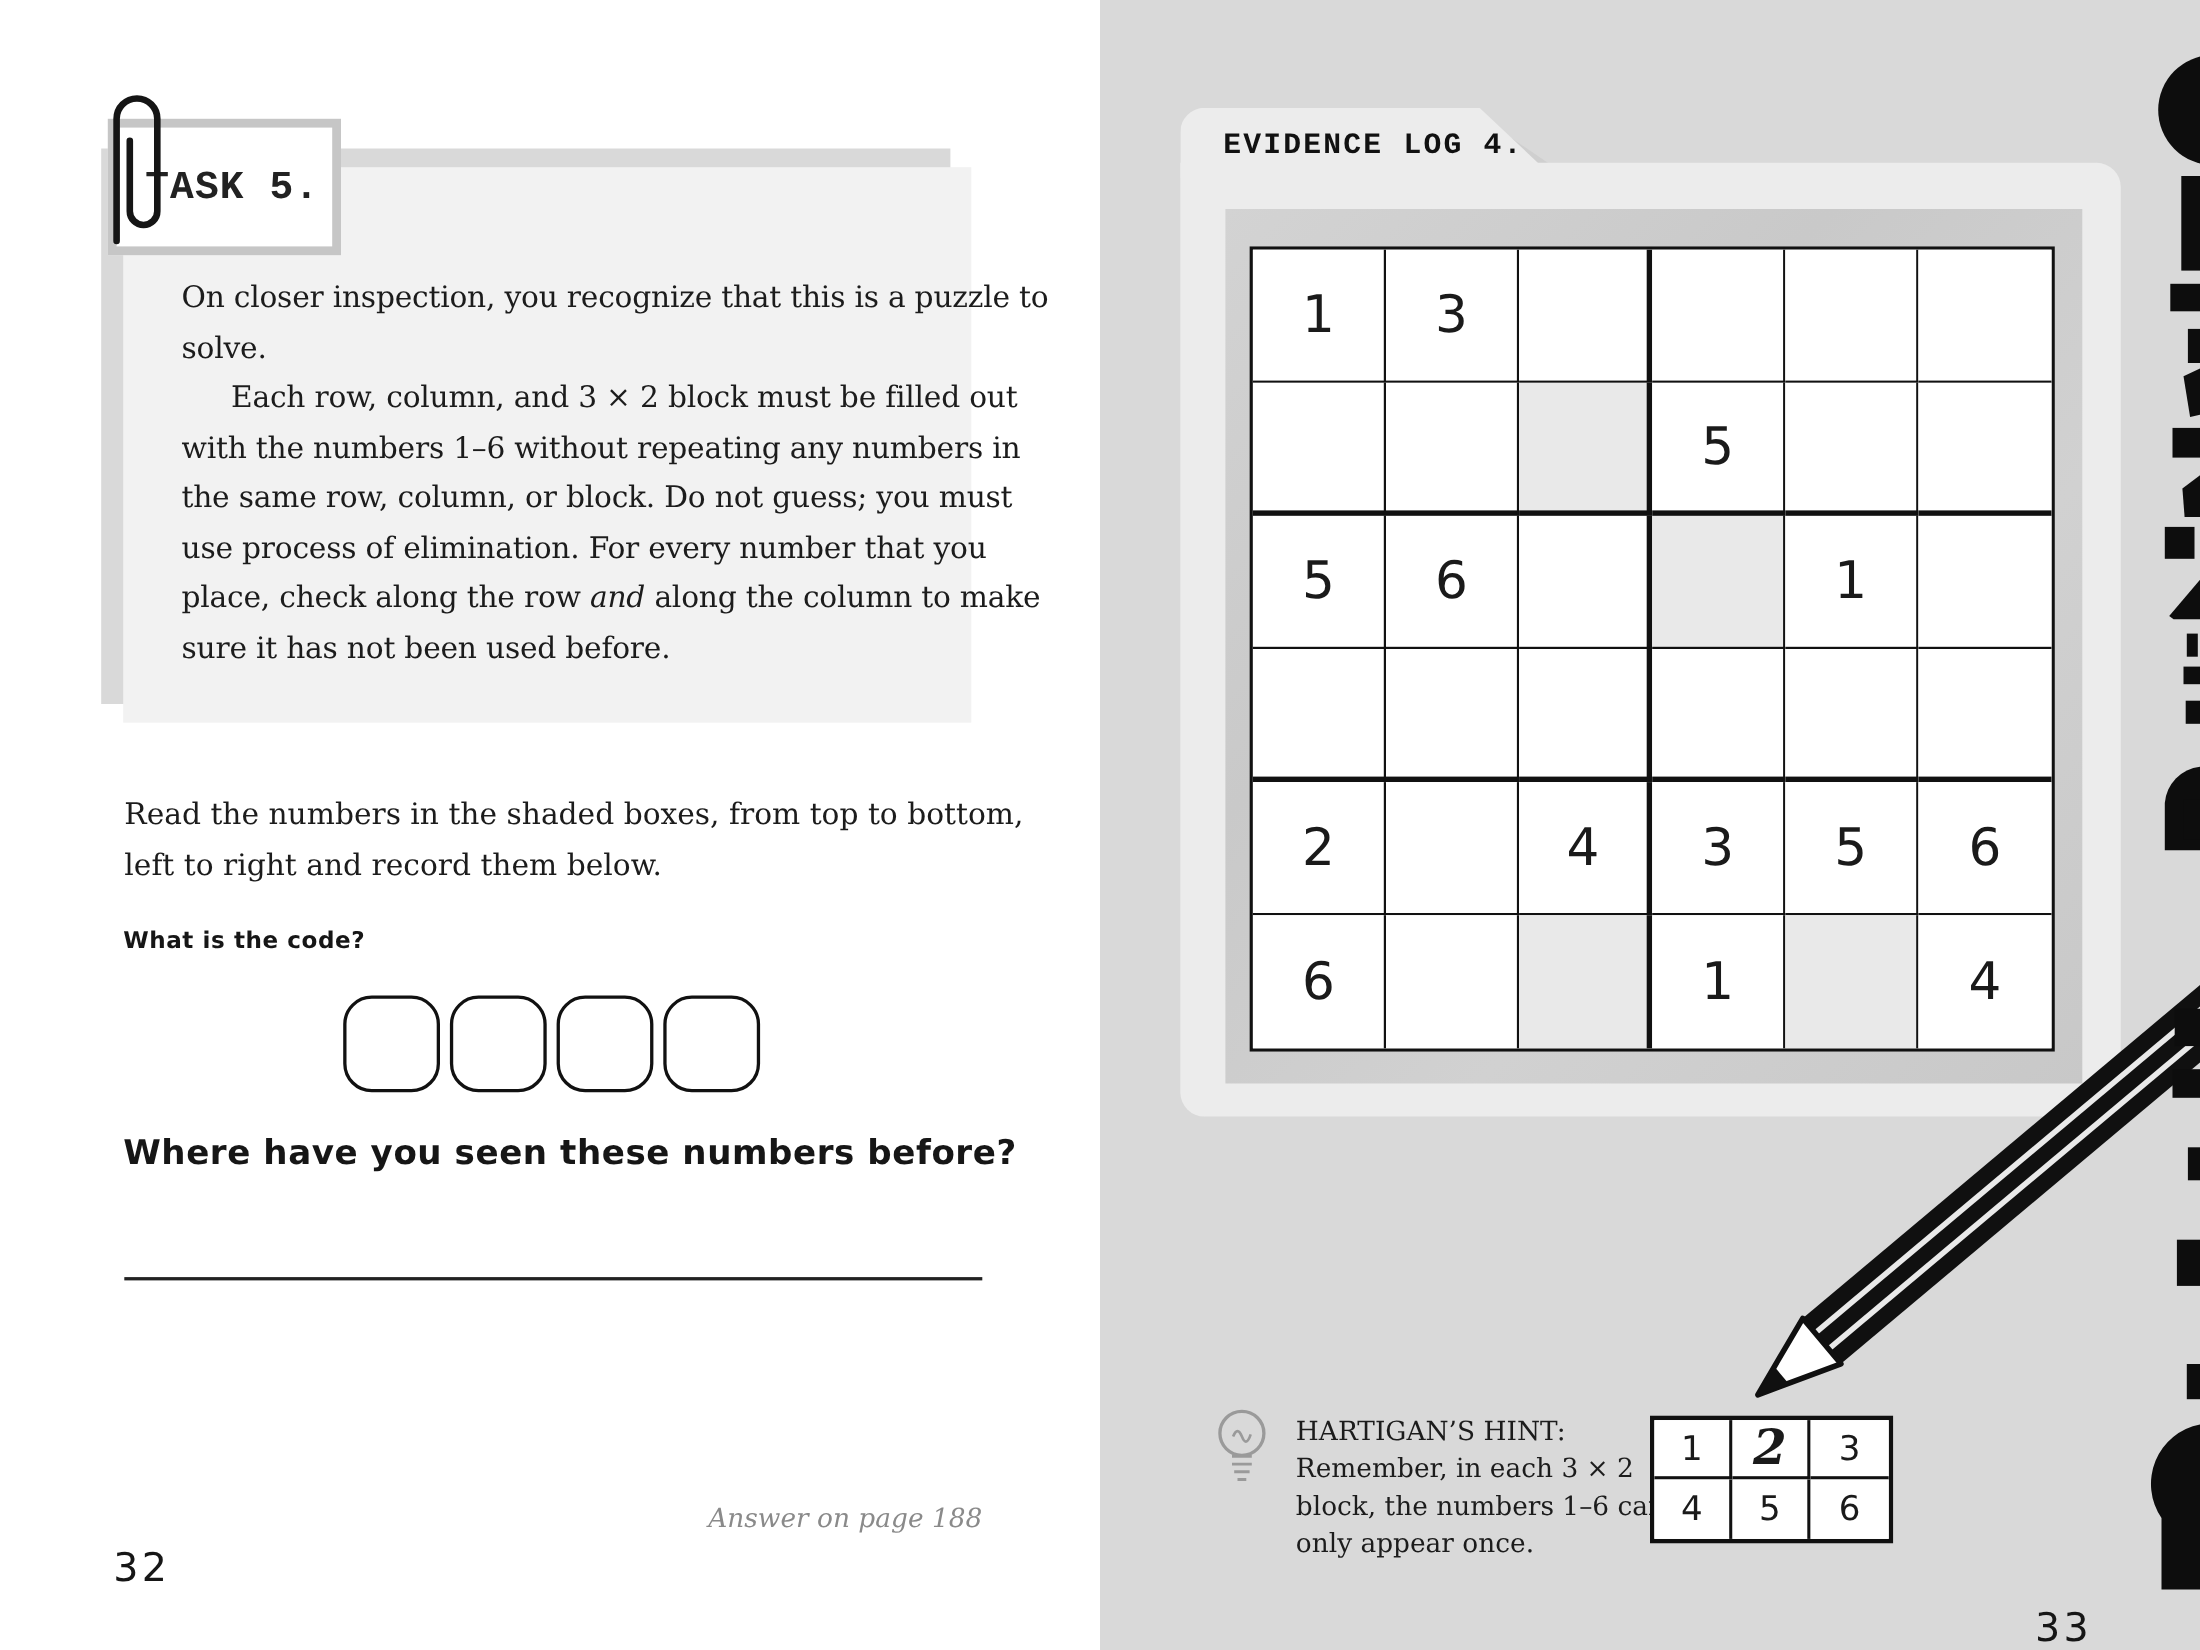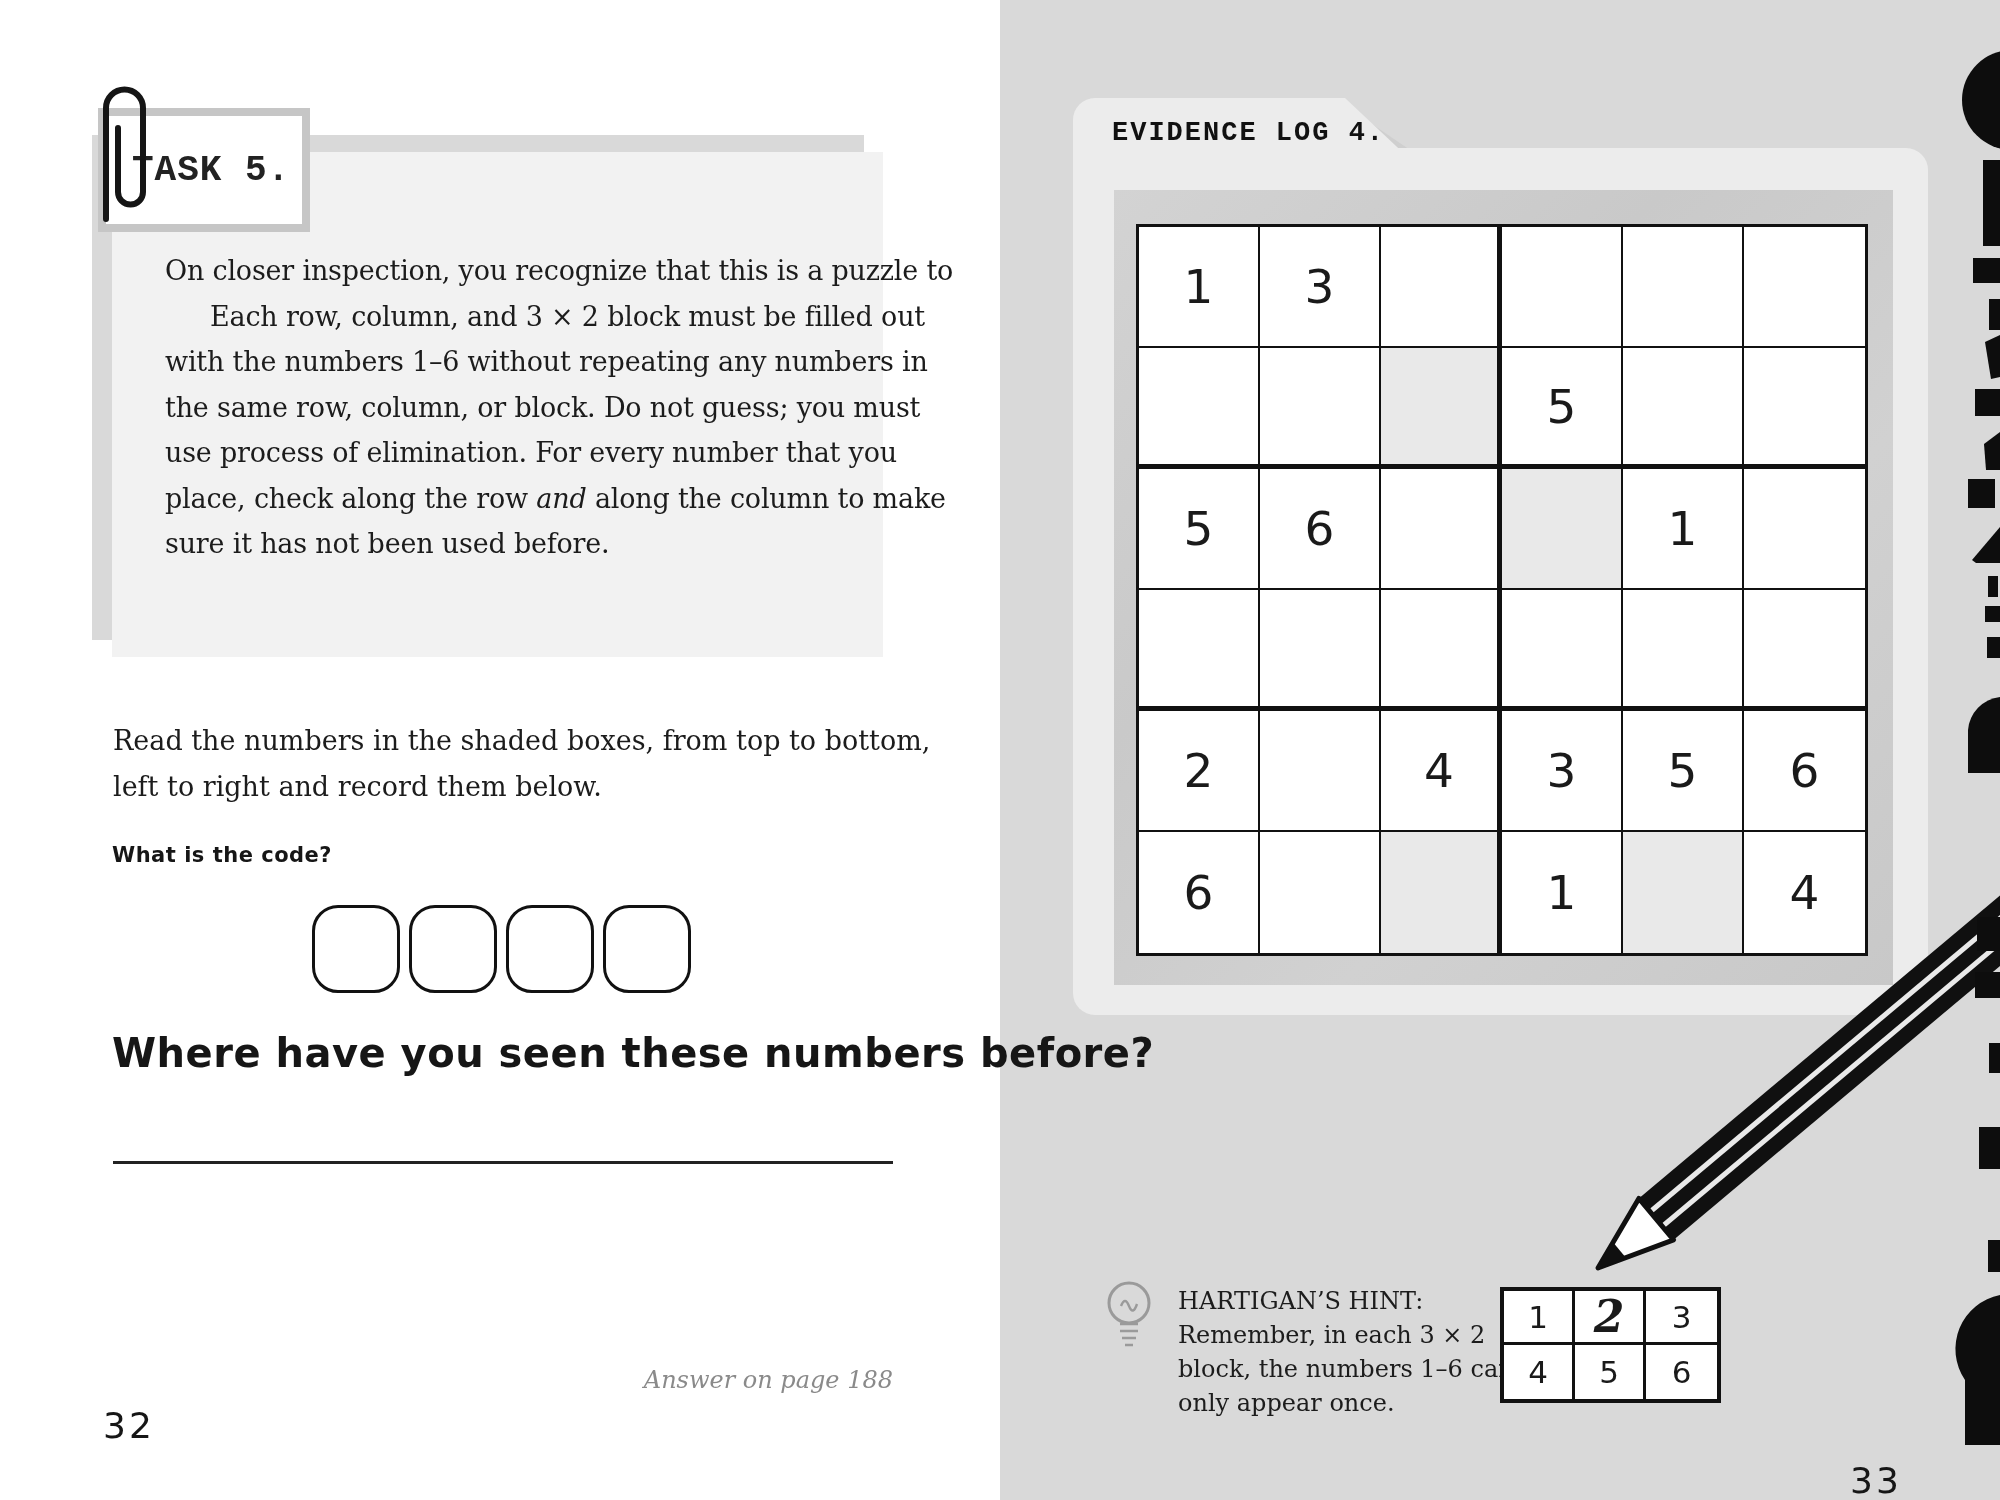--- a/index.html
+++ b/index.html
@@ -17,21 +17,21 @@
   .body-text{left:165px;top:248px;width:700px;font-size:27px;line-height:45.5px;
              letter-spacing:-0.2px;color:#1c1c1c;}
   .line{white-space:nowrap;}
   .indent{text-indent:45px;}
   .it{font-style:italic;}
   .read-text{left:113px;top:718px;width:800px;font-size:27px;line-height:46px;color:#1c1c1c;}
   .handfont{font-family:"DejaVu Sans",sans-serif;font-weight:700;letter-spacing:0.5px;color:#161616;}
   #code-question{left:112px;top:843px;font-size:21px;}
   #code-boxes{left:312px;top:905px;display:flex;gap:9px;}
   .code-box{width:88px;height:88px;border:3.5px solid #111;border-radius:26px;background:#fff;box-sizing:border-box;}
-  #where-question{left:112px;top:1030px;font-size:40px;}
+  #where-question{left:112px;top:1030px;font-size:31px;}
   #answer-rule{left:113px;top:1161px;width:780px;height:3px;background:#222;}
   #answer-note{left:400px;top:1366px;width:493px;text-align:right;font-style:italic;
                font-size:24px;color:#8a8a8a;}
   .pagenum{font-family:"DejaVu Sans",sans-serif;font-size:36px;letter-spacing:3px;color:#161616;}
   #page-left-num{left:103px;top:1405px;}
   #page-right-num{left:1850px;top:1460px;}
 
   
   #right-bg{left:1000px;top:0;width:1000px;height:1500px;background:#d9d9d9;}
   #folder-tab{left:1073px;top:98px;width:340px;height:64px;background:#ececec;
@@ -71,20 +71,21 @@
 
 <div id="stage">
 
   <div class="abs" id="right-bg"></div>
 
   <div class="abs" id="panel-shadow"></div>
   <div class="abs" id="instruction-panel"></div>
 
   <div class="abs body-text">
     <div class="line">On closer inspection, you recognize that this is a puzzle to</div>
+    <div class="line">solve.</div>
     <div class="line indent">Each row, column, and 3 × 2 block must be filled out</div>
     <div class="line">with the numbers 1–6 without repeating any numbers in</div>
     <div class="line">the same row, column, or block. Do not guess; you must</div>
     <div class="line">use process of elimination. For every number that you</div>
     <div class="line"><span>place, check along the row </span><span class="it">and</span><span> along the column to make</span></div>
     <div class="line">sure it has not been used before.</div>
   </div>
 
   <div class="abs" id="task-label">
     <span>TASK 5.</span>

